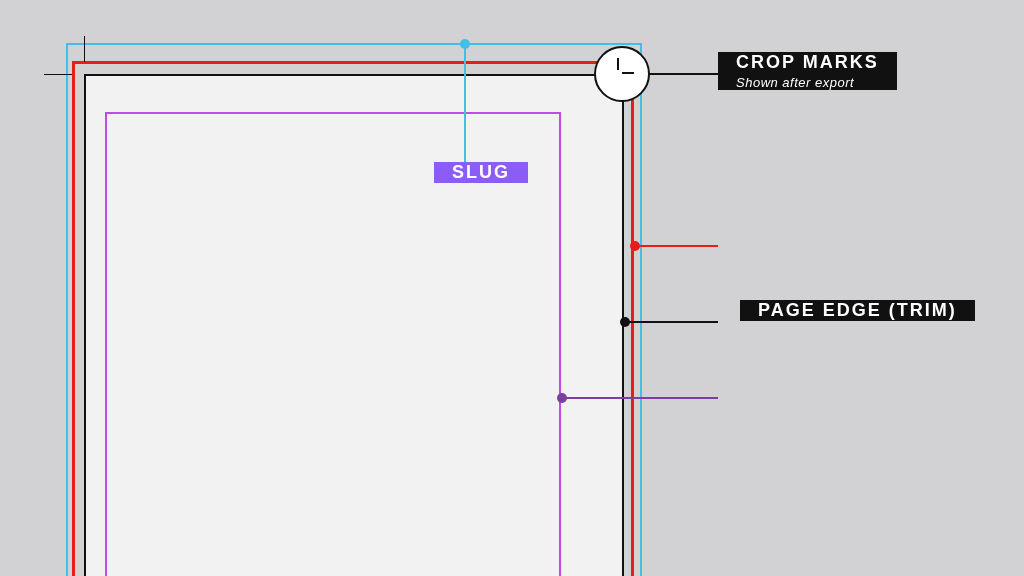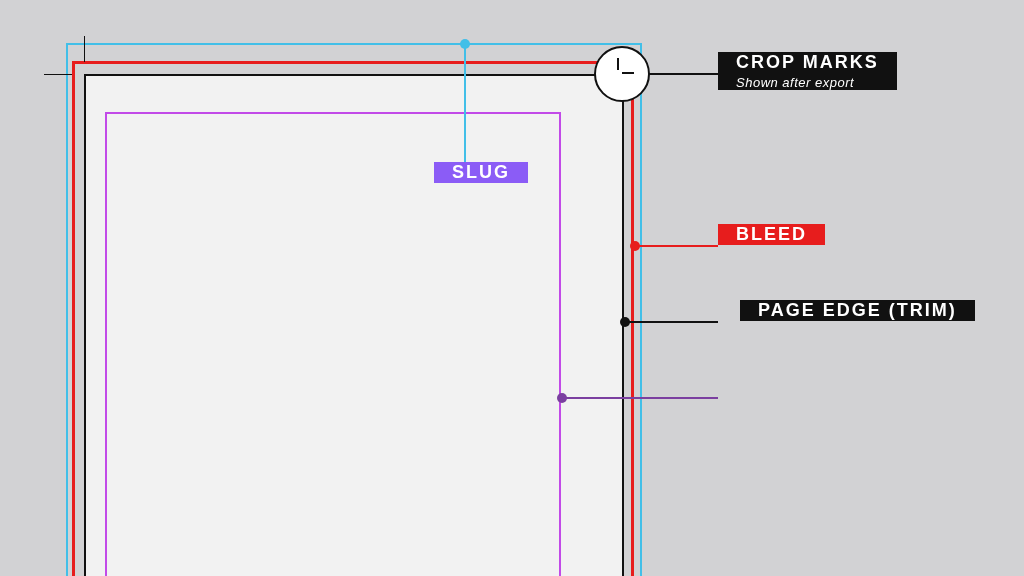--- a/index.html
+++ b/index.html
@@ -110,21 +110,20 @@
   <div class="label" style="left:418px; top:162px; background:#8b5cf6;margin-left:16px;">SLUG</div>
 
   <div class="leader" style="left:648px; top:73px; width:70px; border-color:#111;"></div>
   <div class="label" style="left:718px; top:52px; background:#111;">
     <span>CROP MARKS</span>
     <span class="sub">Shown after export</span>
   </div>
 
   <div class="dot" style="left:635px; top:246px; background:#e71d1d;"></div>
   <div class="leader" style="left:635px; top:245px; width:83px; border-color:#e71d1d;"></div>
-  <div class="label" style="left:718px; top:224px; background:#e71d1d;">BLEED</div>
 
   <div class="dot" style="left:625px; top:322px; background:#111;"></div>
   <div class="leader" style="left:625px; top:321px; width:93px; border-color:#111;"></div>
   <div class="label" style="left:740px; top:300px; background:#111;">PAGE EDGE (TRIM)</div>
 
   <div class="dot" style="left:562px; top:398px; background:#7b3fa0;"></div>
   <div class="leader" style="left:562px; top:397px; width:156px; border-color:#7b3fa0;"></div>
 
 </div>
 

